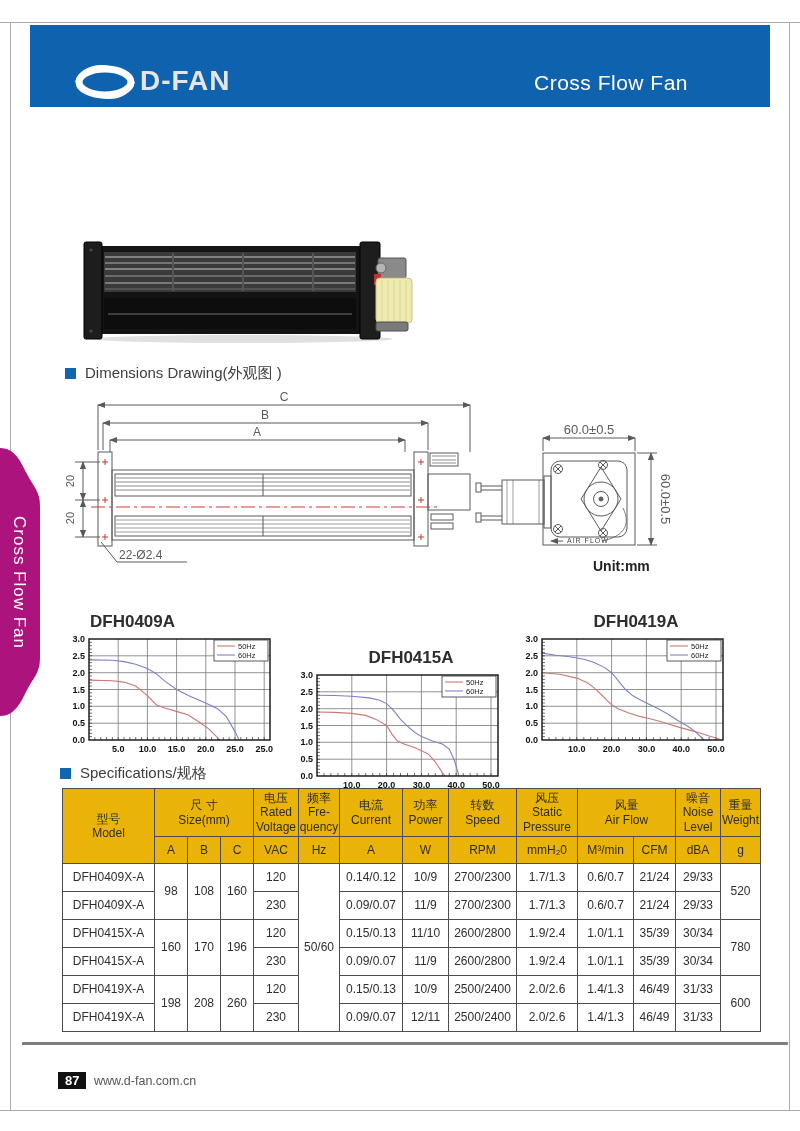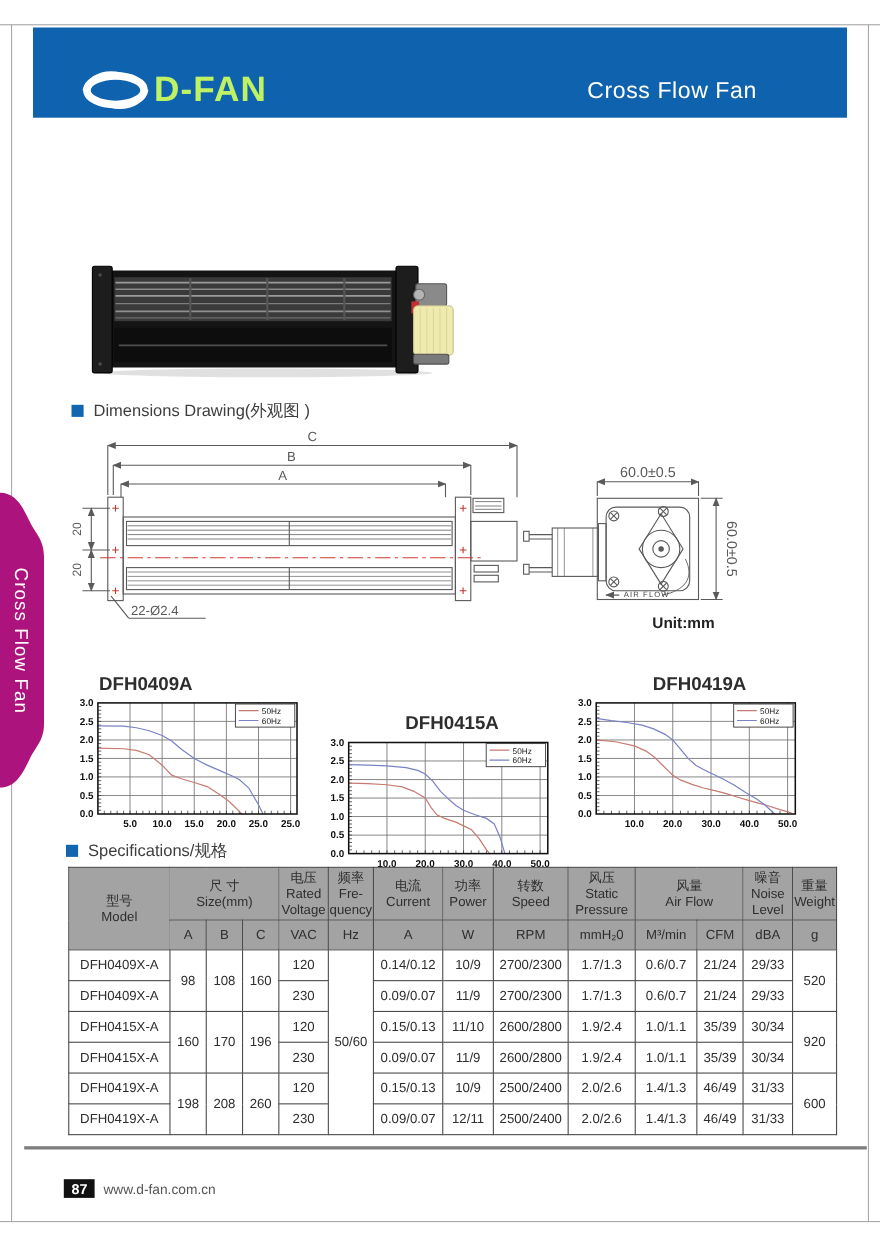--- a/index.html
+++ b/index.html
@@ -2,41 +2,41 @@
 <html><head>
 <meta charset="utf-8">
 <style>
   html,body{margin:0;padding:0;background:#e8e8e8;}
   .page{position:relative;width:800px;height:1131px;background:#fff;overflow:hidden;
         font-family:"Liberation Sans",sans-serif;color:#333;}
   .hairline{position:absolute;background:#a9a9a9;}
   
   .topbar{position:absolute;left:30px;top:25px;width:740px;height:82px;background:#0f63ae;}
   .logo-row{position:absolute;left:42px;bottom:3px;display:flex;align-items:center;gap:2px;}
-  .brand{color:#bef264;font-weight:bold;font-size:32px;letter-spacing:1px;line-height:44px;}
+  .brand{color:#e5e5e5;font-weight:bold;font-size:28px;letter-spacing:1px;line-height:44px;}
   .product-line{position:absolute;right:82px;bottom:12px;color:#fff;font-size:21px;letter-spacing:.5px;}
   
   .doc-title{position:absolute;left:70px;top:136px;font-size:46px;color:#3c3835;letter-spacing:0;}
   
   .section-head{position:absolute;display:flex;align-items:center;gap:9px;font-size:15px;color:#3e3e3e;}
   .bullet{width:11px;height:11px;background:#1266b0;flex:0 0 auto;}
   
   .chart-box{position:absolute;width:222px;}
   .chart-title{font-size:17px;font-weight:600;color:#2d2d2d;margin:0 0 1px 30px;}
   svg text.ytick,svg text.xtick{font:bold 9px "Liberation Sans",sans-serif;fill:#111;}
   svg text.lgd{font:7.5px "Liberation Sans",sans-serif;fill:#222;}
   
   .dim-text{font:12px "Liberation Sans",sans-serif;fill:#5a5a5a;}
   .dim-text-sm{font:11px "Liberation Sans",sans-serif;fill:#5a5a5a;}
   .unit-text{font:600 14px "Liberation Sans",sans-serif;fill:#222;}
   .af-text{font:7px "Liberation Sans",sans-serif;fill:#444;letter-spacing:1px;}
   
   table.spec{border-collapse:collapse;table-layout:fixed;width:698px;font-size:12px;color:#2e2e2e;}
   table.spec td,table.spec th{border:1px solid #4c4c4c;text-align:center;padding:0;line-height:1.18;font-weight:normal;overflow:hidden;}
-  table.spec thead th{background:#a3a3a3;white-space:pre-line;}
+  table.spec thead th{background:#eab308;white-space:pre-line;}
   table.spec .h1{height:48px;}
   table.spec .h2 th{height:26px;}
   table.spec tbody td{height:27px;}
   td.model-cell{text-align:left;padding-left:7px;}
   
   .notes{position:absolute;left:60px;top:1052px;width:700px;font-size:11.5px;color:#4a4a4a;}
   .page-badge{position:absolute;left:58px;top:1072px;background:#111;color:#fff;
               font-size:13px;font-weight:bold;padding:1px 7px;}
   .website{position:absolute;left:94px;top:1074px;font-size:12.5px;color:#555;}
   .rule-thick{position:absolute;left:22px;top:1042px;width:766px;height:3px;background:#7e7e7e;}
@@ -617,21 +617,21 @@
         <td rowspan="2">170</td>
         <td rowspan="2">196</td>
         <td>120</td>
         <td>0.15/0.13</td>
         <td>11/10</td>
         <td>2600/2800</td>
         <td>1.9/2.4</td>
         <td>1.0/1.1</td>
         <td>35/39</td>
         <td>30/34</td>
-        <td rowspan="2">920</td>
+        <td rowspan="2">780</td>
       </tr>
       <tr>
         <td class="model-cell">DFH0415X-A</td>
         <td>230</td>
         <td>0.09/0.07</td>
         <td>11/9</td>
         <td>2600/2800</td>
         <td>1.9/2.4</td>
         <td>1.0/1.1</td>
         <td>35/39</td>

